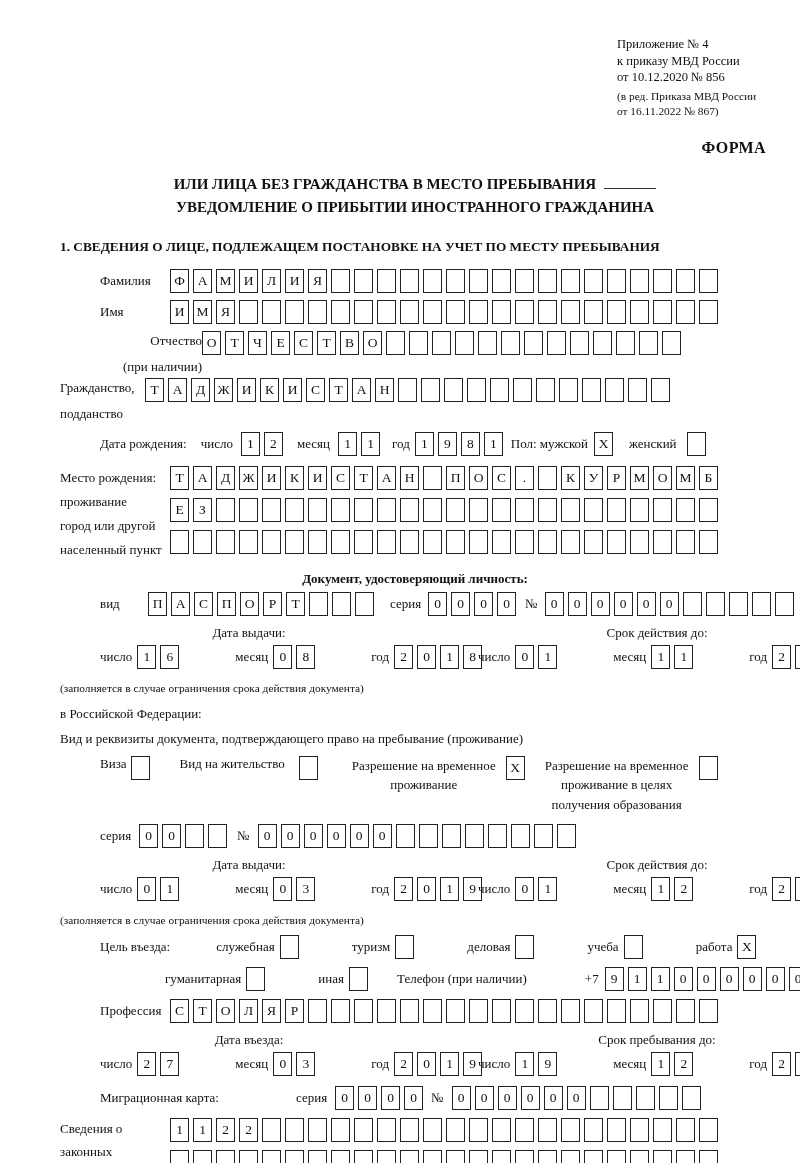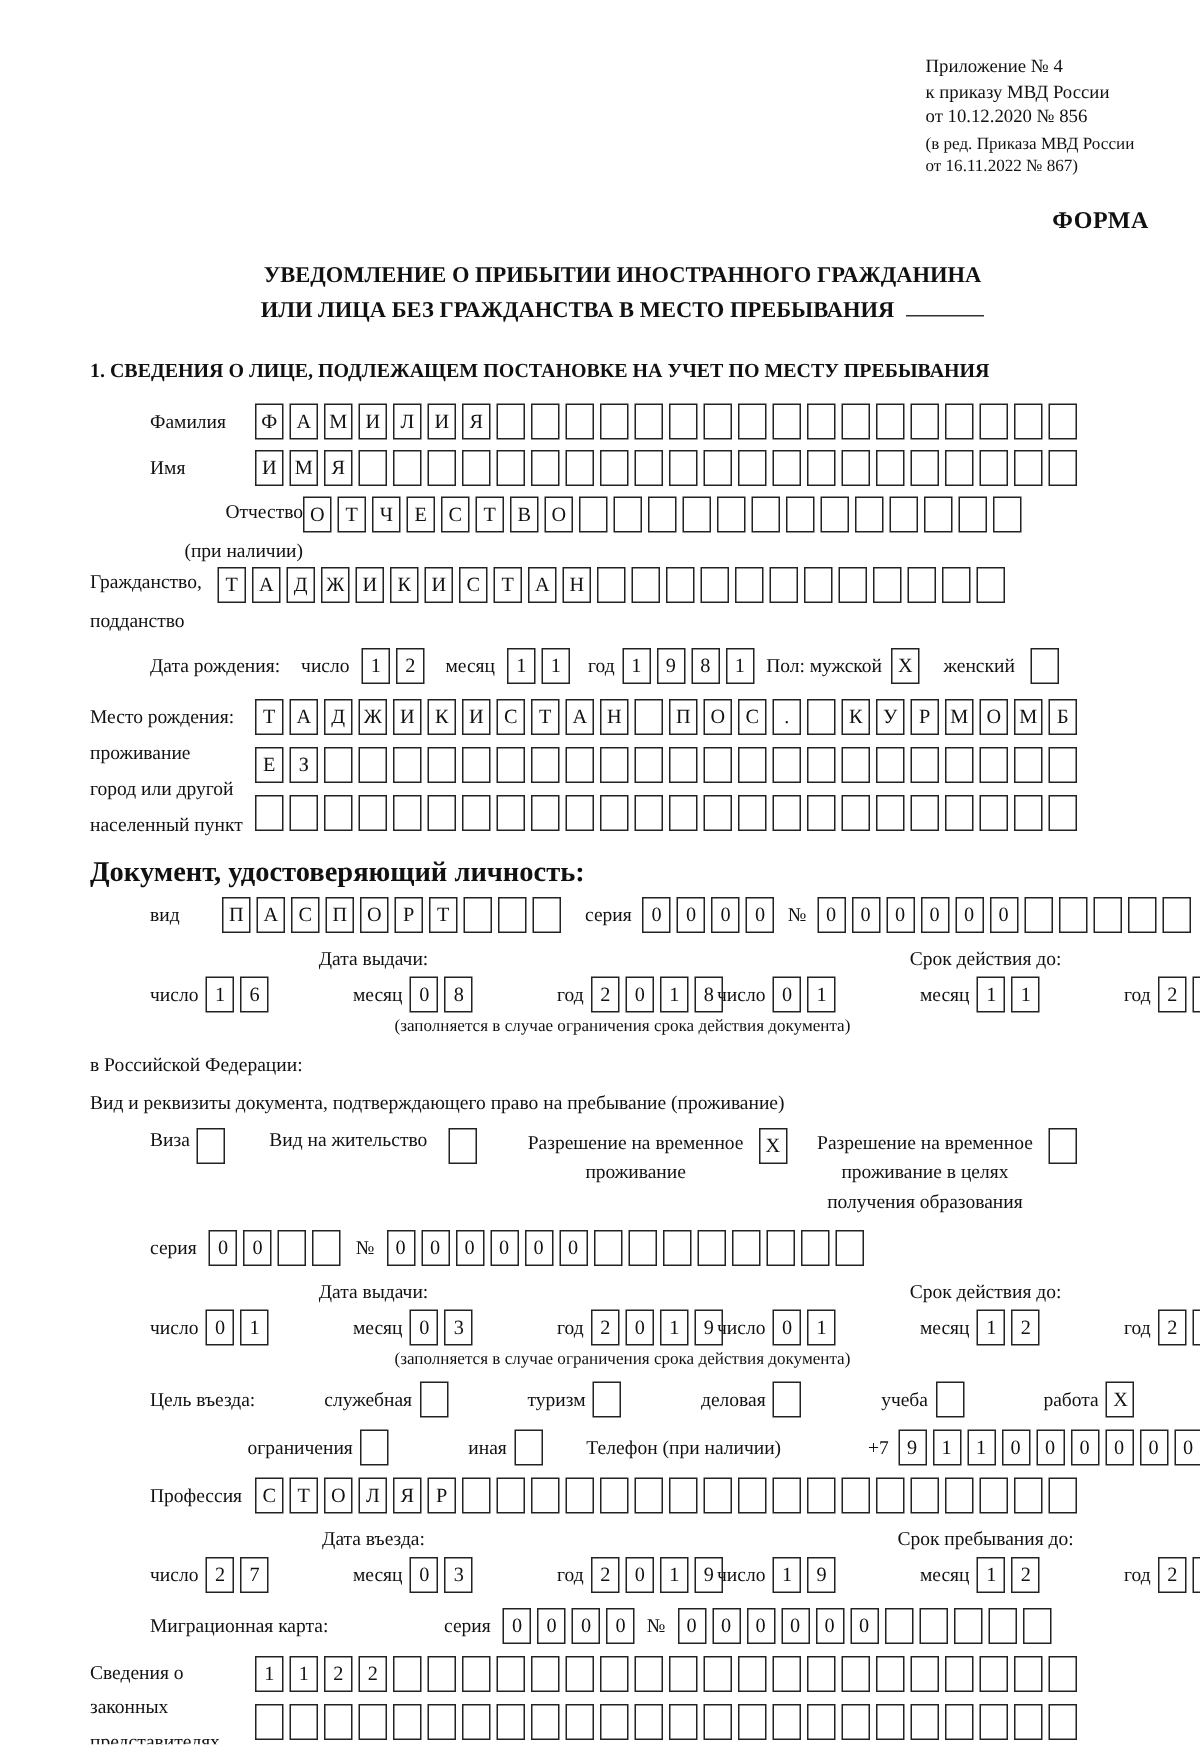--- a/index.html
+++ b/index.html
@@ -19,30 +19,30 @@
   .row { display:flex; align-items:center; margin-top:7px; }
   .row.top { align-items:flex-start; }
   .cells { display:flex; flex:none; }
   .cell { flex:none; width:19px; height:24px; border:1.6px solid #222; margin-right:4px;
           display:flex; align-items:center; justify-content:center; font-size:13.5px; background:#fff; }
   .lbl { flex:none;margin-left:40px; }
   .lblcol { flex:none; line-height:1.5; }
   .w70 { width:70px; } .w85 { width:85px; } .w110 { width:110px; } .w142 { width:142px;text-align:right; }
   .stackgap { margin-top:8px; }
 
-  .center-b { font-weight:bold; margin-top:9px; font-size:19px; }
+  .center-b { text-align:center; font-weight:bold; margin-top:9px; font-size:13px; }
 
   .dpair { display:flex; margin-top:9px; }
   .dg-left { width:378px; flex:none; }
   .dg-right { flex:1; }
   .dtitle { text-align:center; margin-bottom:4px; }
   .dfields { display:flex; align-items:center; }
   .dfields .lbl { margin-right:5px; }
   .dfields .cells { margin-right:12px; }
-  .note-right { font-size:11.4px; text-align:center; margin-top:3px; }
+  .note-right { font-size:11.4px; text-align:left; margin-top:13px; }
 
   .cstack { text-align:center; line-height:1.5; flex:none; }
   .mr4 { margin-right:4px; } .ml10 { margin-left:10px; }
   .ml16 { margin-left:16px; } .ml26 { margin-left:26px; } .ml30 { margin-left:30px; }
 
   .opt { display:flex; align-items:center; margin-right:9px; }
   .opt .lbl { margin-right:5px; }
 </style>
 </head>
 <body>
@@ -55,22 +55,22 @@
     <div>от 10.12.2020 № 856</div>
     <div class="rev">
       <div>(в ред. Приказа МВД России</div>
       <div>от 16.11.2022 № 867)</div>
     </div>
   </div>
 
   <div class="forma">ФОРМА</div>
 
   <div class="title">
+    <div><span>ИЛИ ЛИЦА БЕЗ ГРАЖДАНСТВА В МЕСТО ПРЕБЫВАНИЯ</span><span class="u-line"></span></div>
     <div>УВЕДОМЛЕНИЕ О ПРИБЫТИИ ИНОСТРАННОГО ГРАЖДАНИНА</div>
-    <div><span>ИЛИ ЛИЦА БЕЗ ГРАЖДАНСТВА В МЕСТО ПРЕБЫВАНИЯ</span><span class="u-line"></span></div>
   </div>
 
   <div class="sec">1. СВЕДЕНИЯ О ЛИЦЕ, ПОДЛЕЖАЩЕМ ПОСТАНОВКЕ НА УЧЕТ ПО МЕСТУ ПРЕБЫВАНИЯ</div>
 
   <div class="row" style="margin-top:14px">
     <span class="lbl w70">Фамилия</span>
     <span class="cells">
         <span class="cell">Ф</span>
         <span class="cell">А</span>
         <span class="cell">М</span>
@@ -542,21 +542,21 @@
     <span class="opt">
       <span class="lbl">транзит</span>
       <span class="cells">
           <span class="cell"></span>
         </span>
     </span>
   </div>
 
   <div class="row" style="margin-top:8px; margin-left:65px">
     <span class="opt">
-      <span class="lbl">ограничения</span>
+      <span class="lbl">гуманитарная</span>
       <span class="cells">
           <span class="cell"></span>
         </span>
     </span>
     <span class="opt">
       <span class="lbl">иная</span>
       <span class="cells">
           <span class="cell"></span>
         </span>
     </span>

